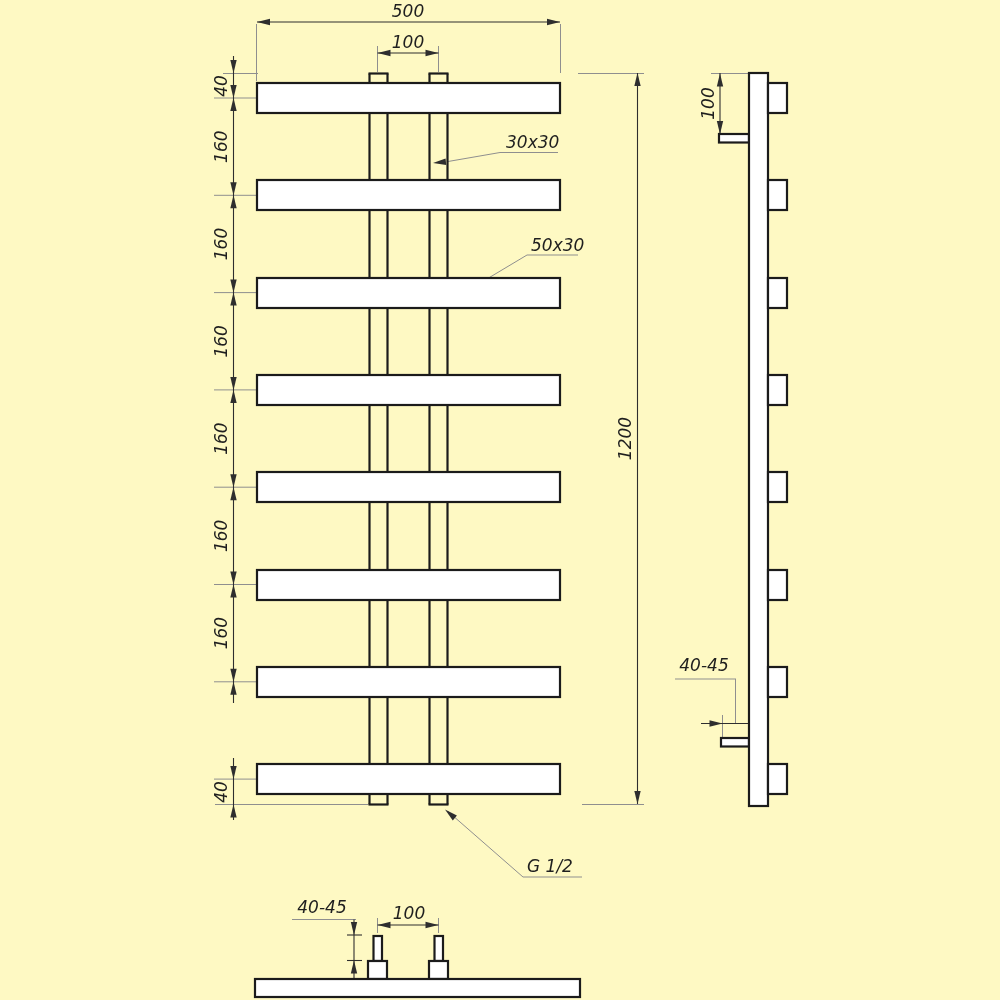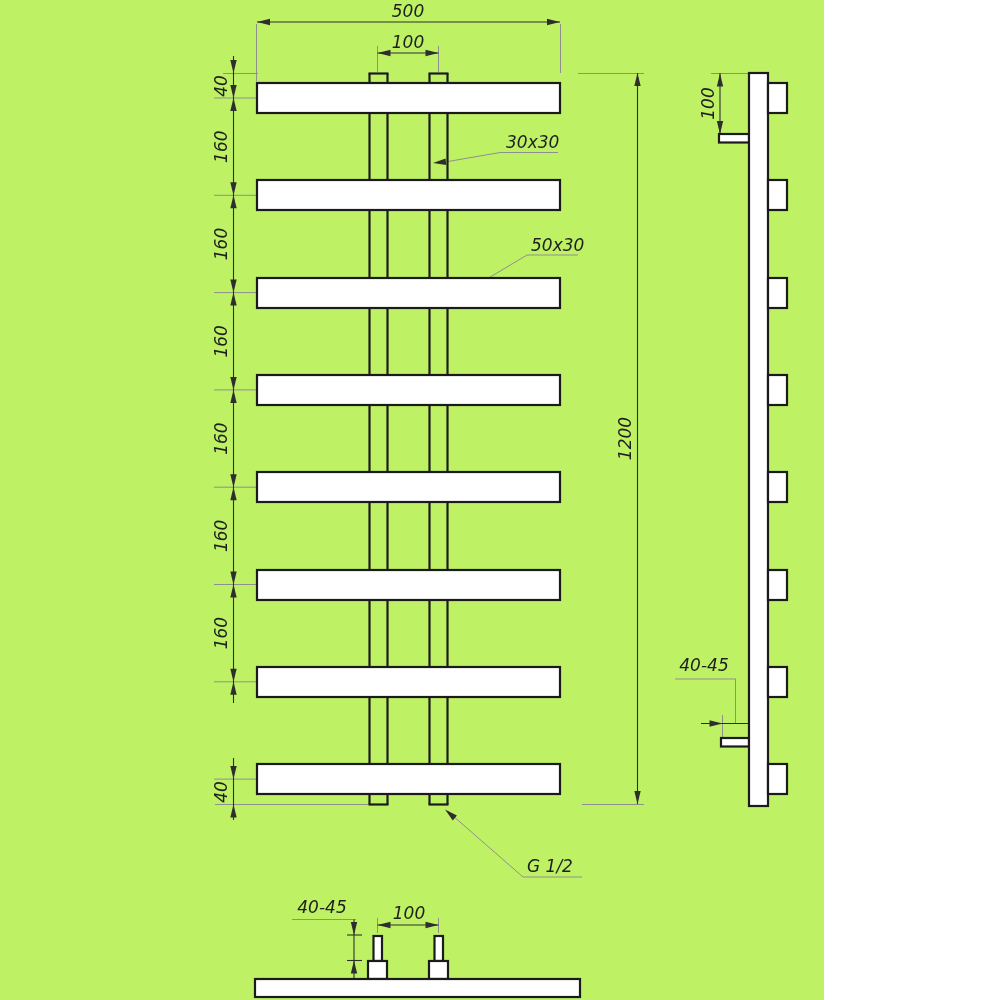--- a/index.html
+++ b/index.html
@@ -1,16 +1,16 @@
 <!DOCTYPE html>
 <html><head>
 <meta charset="utf-8">
 <style>
   html,body{margin:0;padding:0;background:#ffffff;}
-  .stage{width:824px;height:1000px;position:relative;background:#bef264;}
+  .stage{width:1000px;height:1000px;position:relative;background:#fef9c3;}
   svg{display:block;}
   text{font:italic 17px "DejaVu Sans", sans-serif;}
 </style>
 </head>
 <body>
 
 <div class="stage">
 <svg width="1000" height="1000" viewBox="0 0 1000 1000">
 
   <defs>

